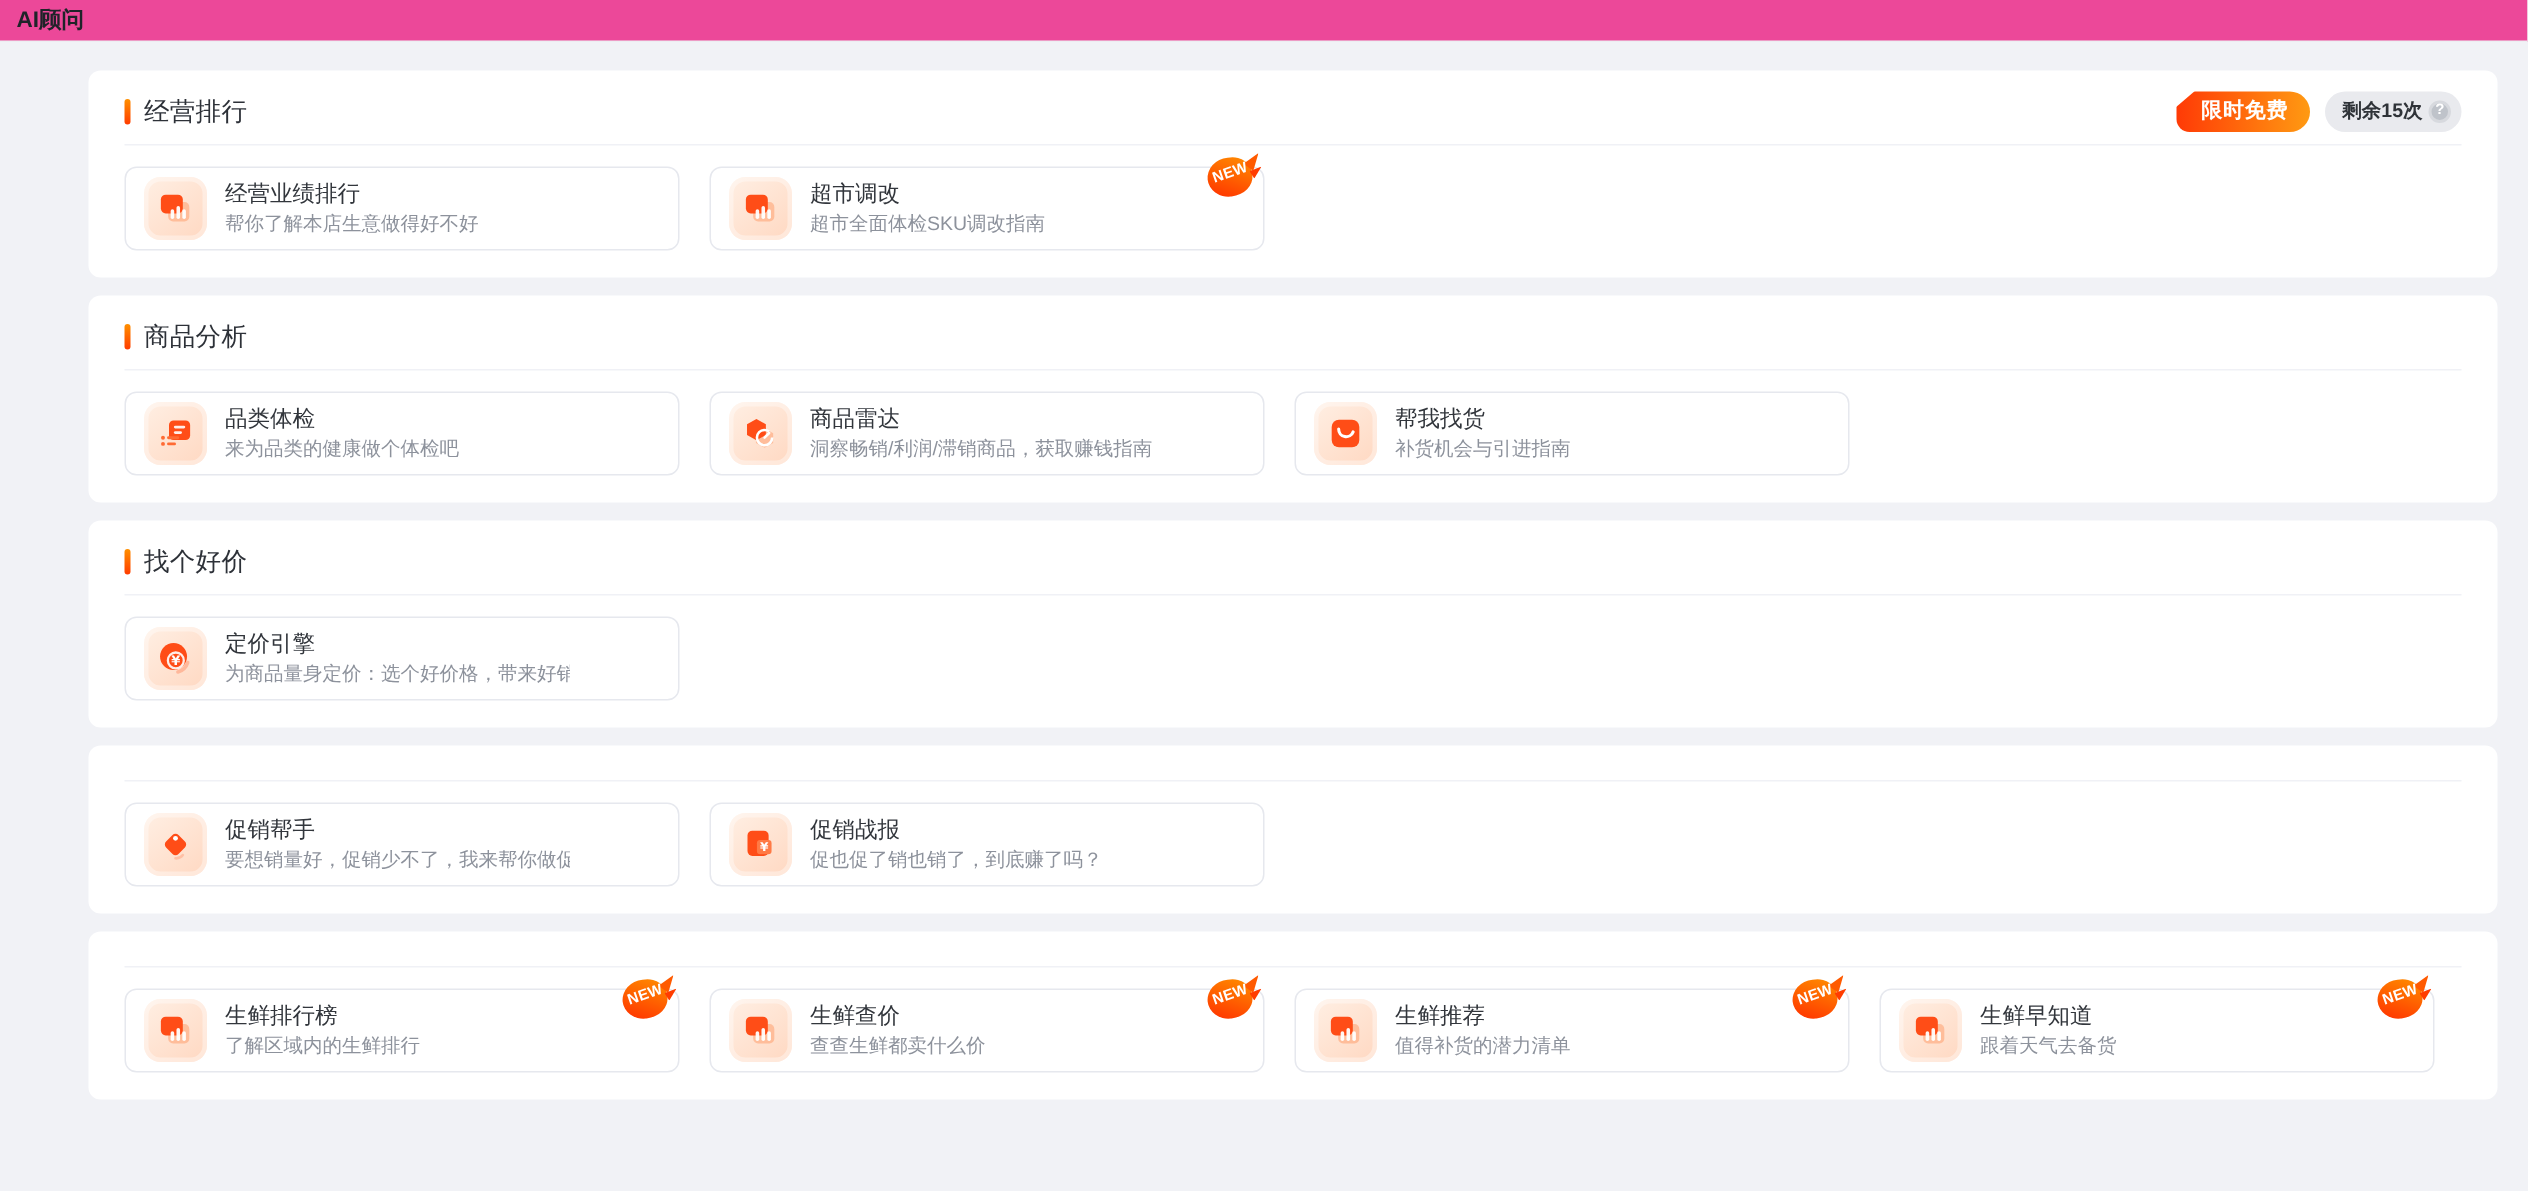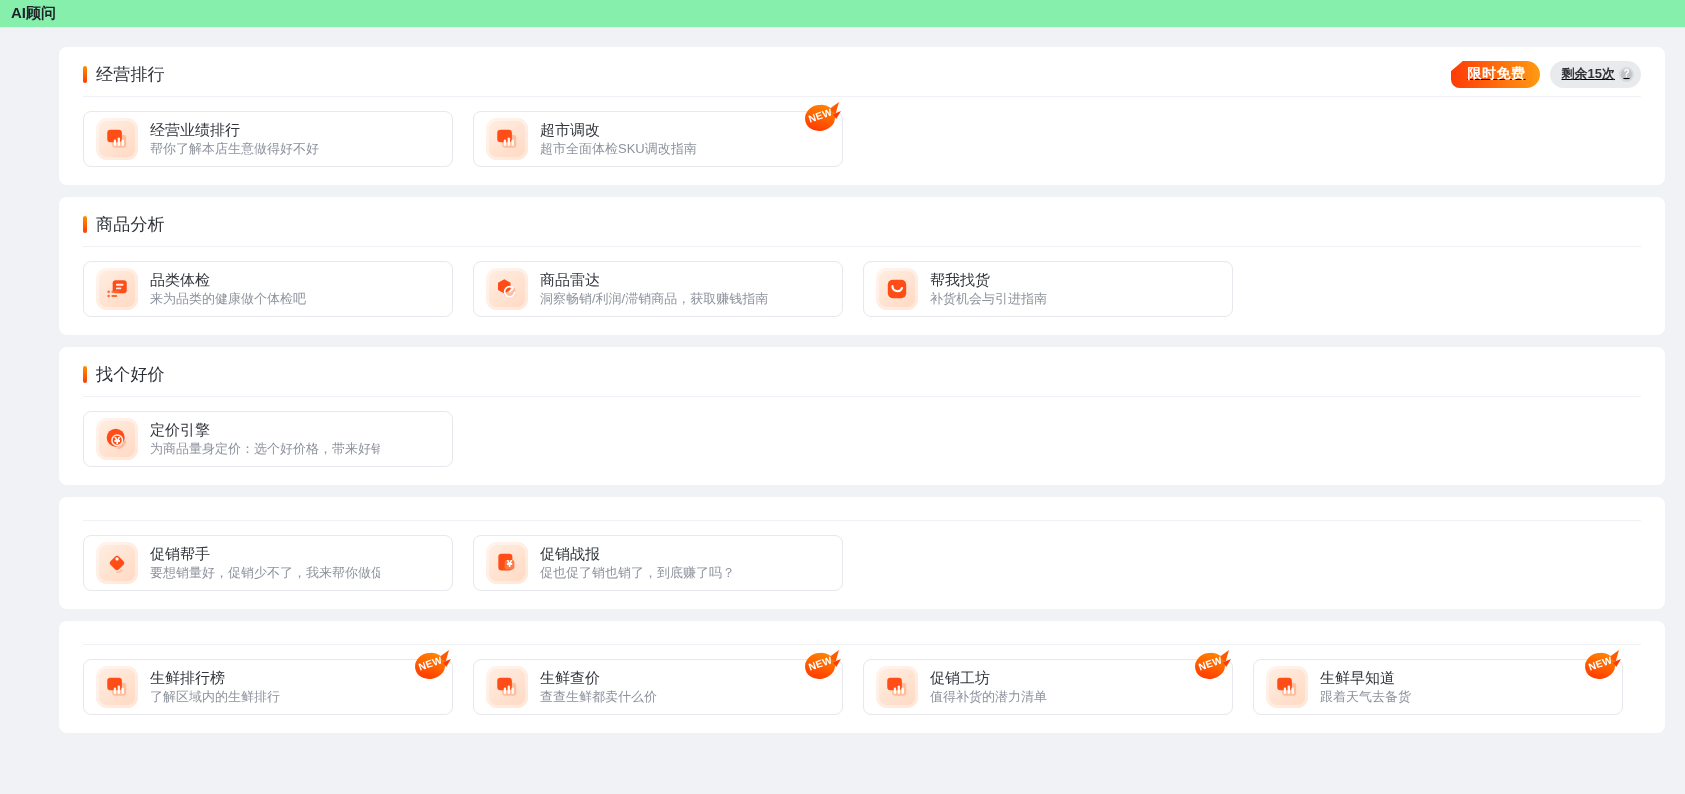--- a/index.html
+++ b/index.html
@@ -5,38 +5,38 @@
   * { box-sizing: border-box; }
   html,body { margin:0; padding:0; }
   body {
     width:1685px; height:794px;
     background:#f1f2f6;
     font-family:"Liberation Sans", sans-serif;
     overflow:hidden;
     -webkit-font-smoothing:antialiased;
   }
   .topbar {
-    height:28px; background:#86efac;
+    height:28px; background:#ec4899;
     display:flex; align-items:center;
     padding:0 11px;
     border-bottom:1px solid #edeef2;
   }
   .topbar h1 { margin:0; font-size:15px; font-weight:bold; color:#1f2329; }
 
   .content { padding:19px 20px 0; display:flex; flex-direction:column; gap:12px; }
 
   .panel { background:#fff; border-radius:8px; padding:14px 24px 18px;margin-left:39px; }
   .panel-header { display:flex; align-items:center; height:26px; }
   .accent {
     width:4px; height:17px; border-radius:2px; margin-right:9px;
     background:linear-gradient(180deg,#ff9000,#ff3c00);
     flex:none;
   }
   .panel-title { margin:0; font-size:17px; font-weight:normal; color:#2d3138; letter-spacing:.2px; }
-  .header-right { margin-left:auto; display:flex; gap:10px;text-decoration:underline; }
+  .header-right { margin-left:auto; display:flex; gap:10px; }
 
   .free-pill {
     position:relative; height:27px; padding:0 14px 0 17px;
     display:flex; align-items:center;
     background:linear-gradient(90deg,#ff3a06,#ff9a12);
     color:#fff; font-size:14px; font-weight:bold; letter-spacing:.5px;
     border-radius:4px 14px 14px 9px;
   }
   .free-pill::before {
     content:""; position:absolute; left:-1px; top:-1px;
@@ -340,21 +340,21 @@
         <span class="icon-box">
           <svg viewBox="0 0 24 24">
               <rect x="7.5" y="8" width="13" height="12" rx="3" fill="#ff9a66" opacity="0.5"></rect>
               <rect x="3" y="3.5" width="13.5" height="11.5" rx="3" fill="#ff4d17"></rect>
               <rect x="9" y="12.5" width="2.2" height="6" rx="1.1" fill="#fff" opacity="0.95"></rect>
               <rect x="12.6" y="10.5" width="2.2" height="8" rx="1.1" fill="#fff" opacity="0.95"></rect>
               <rect x="16.2" y="12.5" width="2.2" height="6" rx="1.1" fill="#fff" opacity="0.95"></rect>
             </svg>
         </span>
         <span class="card-texts">
-          <span class="card-title">促销工坊</span>
+          <span class="card-title">生鲜推荐</span>
           <span class="card-desc">值得补货的潜力清单</span>
         </span>
         <div class="new-badge">
           <i class="blob"></i>
             <i class="f1"></i>
             <i class="f2"></i>
           <span>NEW</span>
         </div>
       </div>
 

